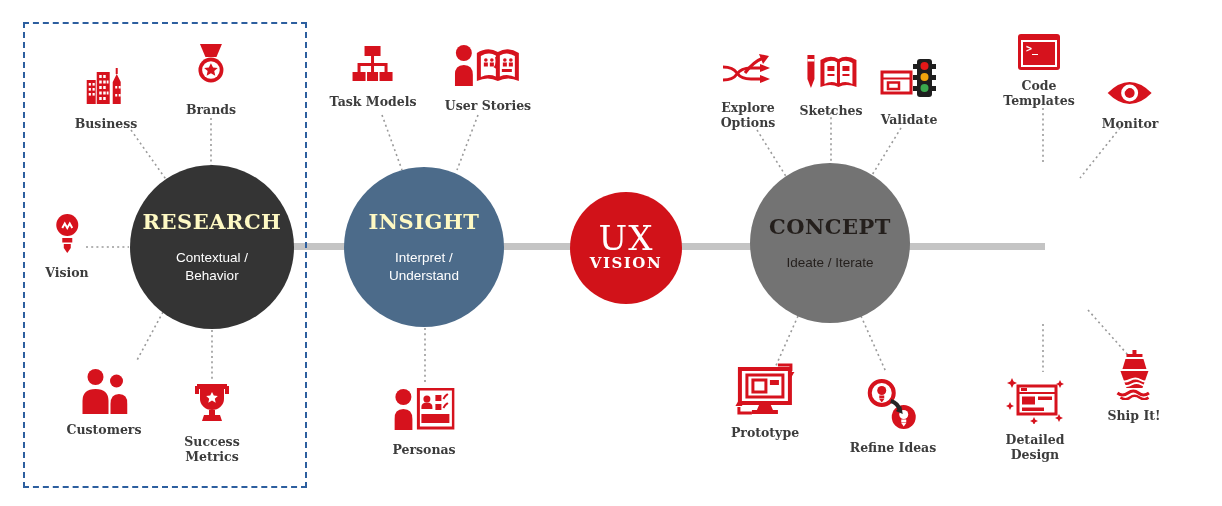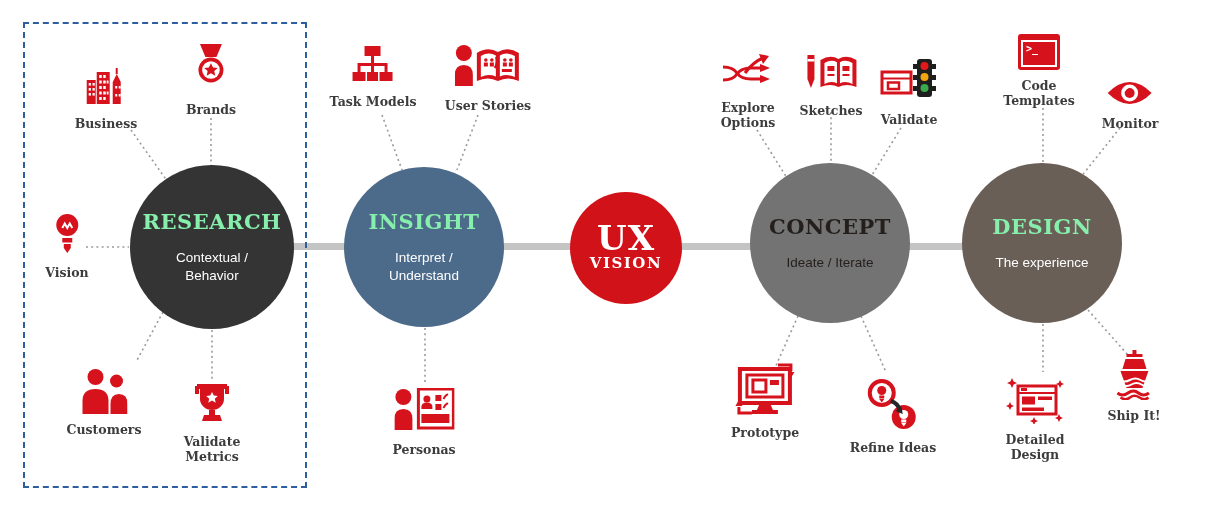--- a/index.html
+++ b/index.html
@@ -12,38 +12,38 @@
     position:absolute;left:23px;top:22px;width:280px;height:462px;
     border:2px dashed #2d5f9f;z-index:1;
   }
   .stage{
     position:absolute;border-radius:50%;z-index:2;
     display:flex;flex-direction:column;align-items:center;justify-content:center;
     text-align:center;
   }
   .stage-title{
     font-family:"DejaVu Serif","Liberation Serif",serif;
-    font-weight:700;font-size:21px;letter-spacing:.5px;color:#86efac;line-height:1.15;
+    font-weight:700;font-size:21px;letter-spacing:.5px;color:#fef9c3;line-height:1.15;
   }
   .stage-sub{
     font-family:"Liberation Sans",sans-serif;
     font-size:13.5px;color:#ffffff;line-height:1.3;margin-top:15px;
   }
   .dark-text .stage-title,.dark-text .stage-sub{color:#241f1c;}
   #stage-research{left:130px;top:165px;width:164px;height:164px;background:#343434;}
   #stage-insight{left:344px;top:167px;width:160px;height:160px;background:#4c6b8a;}
   #stage-concept{left:750px;top:163px;width:160px;height:160px;background:#737373;}
   #stage-design{left:962px;top:163px;width:160px;height:160px;background:#6a5f57;}
   #hub{
     left:570px;top:192px;width:112px;height:112px;background:#d11219;
     position:absolute;border-radius:50%;z-index:2;display:flex;flex-direction:column;
     align-items:center;justify-content:center;text-align:center;
   }
   .hub-ux{
-    font-family:"DejaVu Serif","Liberation Serif",serif;font-weight:700;
+    font-family:"DejaVu Serif","Liberation Serif",serif;font-weight:400;
     font-size:34px;line-height:.85;letter-spacing:1px;color:#fff;
   }
   .hub-vision{
     font-family:"DejaVu Serif","Liberation Serif",serif;font-weight:700;
     font-size:15px;letter-spacing:1.5px;color:#fff;margin-top:2px;
   }
   .sat{
     position:absolute;transform:translateX(-50%);z-index:2;
     display:flex;flex-direction:column;align-items:center;gap:4px;text-align:center;
   }
@@ -96,24 +96,20 @@
   <div id="hub">
     <div class="hub-ux">UX</div>
     <div class="hub-vision">VISION</div>
   </div>
 
   <div class="stage dark-text" id="stage-concept">
     <div class="stage-title">CONCEPT</div>
     <div class="stage-sub">Ideate / Iterate</div>
   </div>
 
-  <div class="stage" id="stage-design">
-    <div class="stage-title">DESIGN</div>
-    <div class="stage-sub">The experience</div>
-  </div>
 
   <div class="sat" style="left:106px;top:64px">
     <span>
       <svg width="40" height="44" viewBox="0 0 40 44">
         <g fill="#d6121d">
           <rect x="1" y="16" width="9" height="24"></rect>
           <rect x="11" y="8" width="13" height="32"></rect>
           <rect x="30" y="4" width="2" height="6"></rect>
           <path d="M27 40 V18 l4 -8 4 8 v22 z"></path>
         </g>
@@ -192,21 +188,21 @@
           <rect x="6" y="0" width="30" height="5"></rect>
           <path d="M4 2 h4 v8 h-4 z"></path>
             <path d="M34 2 h4 v8 h-4 z"></path>
           <path d="M9 5 h24 v10 a12 11 0 0 1 -24 0 z"></path>
           <rect x="18" y="26" width="6" height="5"></rect>
           <path d="M13 31 h16 l2 6 h-20 z"></path>
         </g>
         <path fill="#ffffff" d="M21 8 l1.8 3.6 4 .4 -3 2.7 .9 4 -3.7-2.2 -3.7 2.2 .9-4 -3-2.7 4-.4 z"></path>
       </svg>
     </span>
-    <span class="sat-label" style="width:62px">Validate Metrics</span>
+    <span class="sat-label" style="width:62px">Success Metrics</span>
   </div>
 
   <div class="sat" style="left:373px;top:46px">
     <span>
       <svg width="42" height="40" viewBox="0 0 42 40">
         <g fill="#d6121d">
           <rect x="13" y="0" width="16" height="10"></rect>
           <rect x="19.5" y="10" width="3" height="7"></rect>
           <rect x="6" y="17" width="30" height="3"></rect>
           <rect x="6" y="20" width="3" height="6"></rect>

